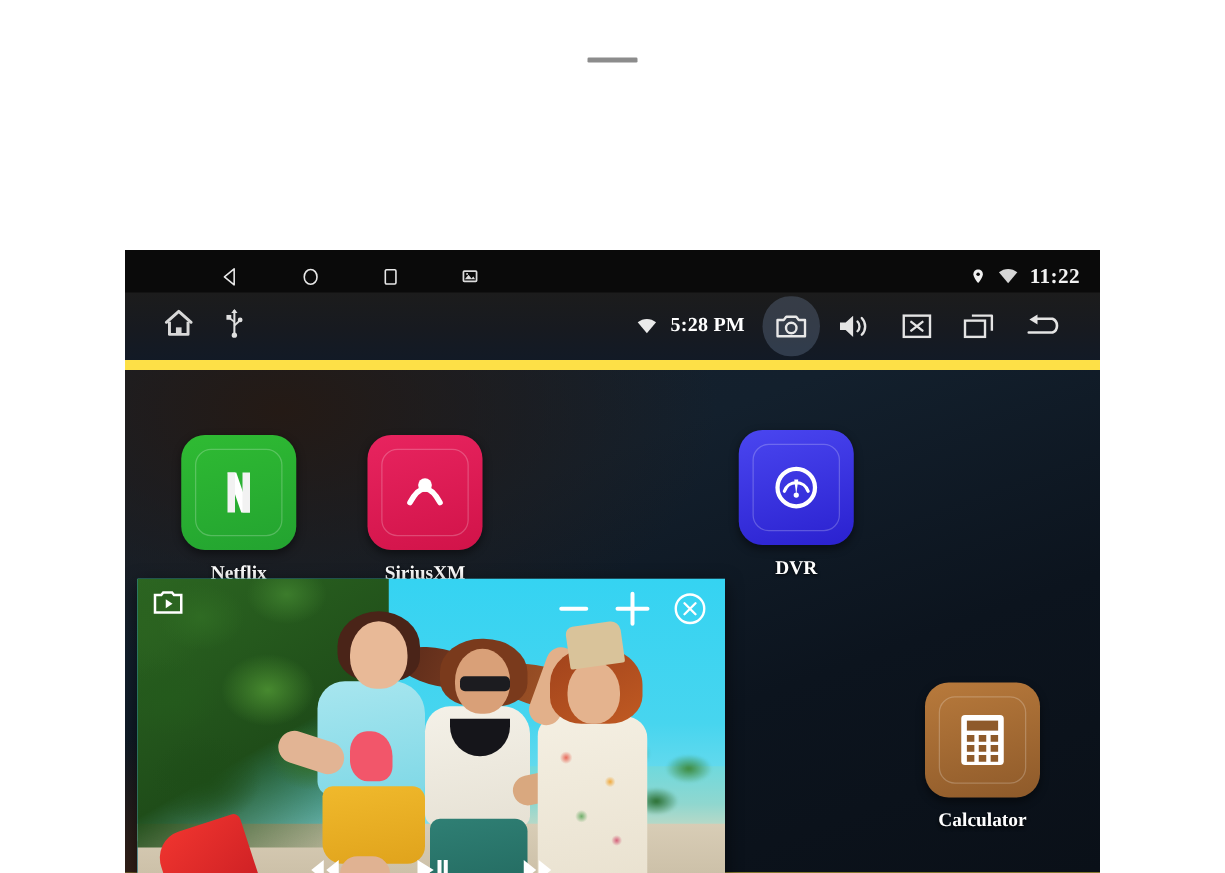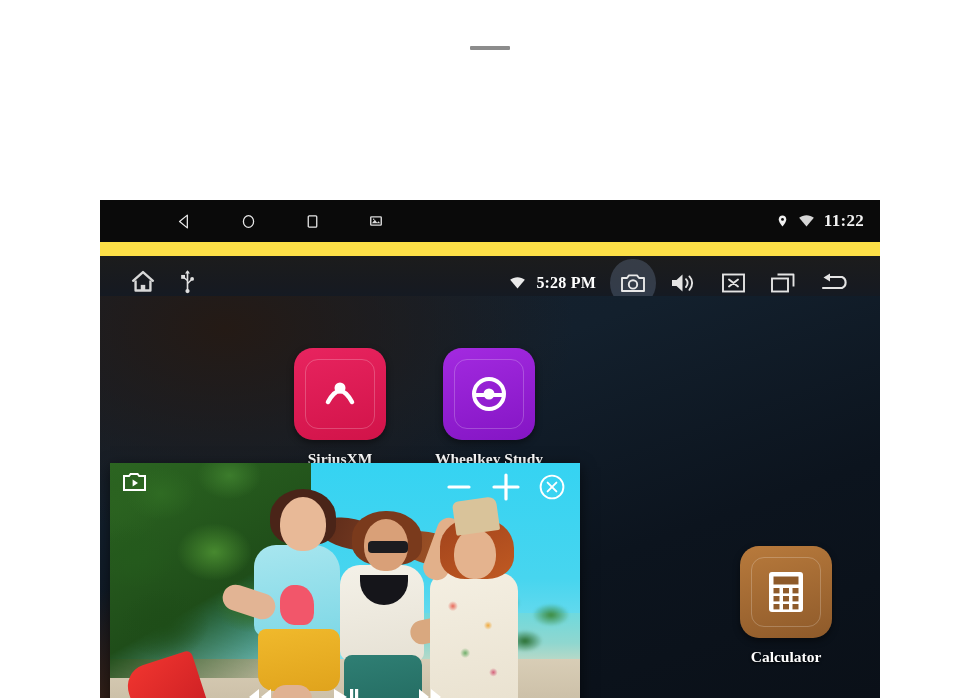--- a/index.html
+++ b/index.html
@@ -43,21 +43,21 @@
     align-items: center; justify-content: center;
   }
   .sb-right {
     margin-left: auto; margin-right: 16px;
     display: flex; align-items: center; gap: 9px;
   }
   .sb-time { color: #f2f2f2; font-size: 17px; font-weight: bold; letter-spacing: .3px; }
 
   
   .toolbar {
-    position: absolute; left: 0; top: 56px; width: 780px; height: 54px;
+    position: absolute; left: 0; top: 34px; width: 780px; height: 54px;
     background: linear-gradient(180deg, #1c1c1c 0%, #171a20 55%, #121a26 100%);
     display: flex; align-items: center;
   }
   .tb-left { display: flex; align-items: center; gap: 22px; margin-left: 28px; }
   .tb-right {
     margin-left: auto; margin-right: 18px;
     display: flex; align-items: center; gap: 4px;
   }
   .tb-btn {
     width: 46px; height: 48px; display: flex;
@@ -336,42 +336,53 @@
           <path d="M4 17 H23 a6 6 0 0 0 0 -11 H11" fill="none" stroke="#e4e4e4" stroke-width="2.1" stroke-linecap="round" stroke-linejoin="round"></path>
           <path d="M11 2.5 L4.5 6.5 L11 10.5 Z" fill="#e4e4e4"></path>
         </svg>
       </div>
     </div>
   </div>
 
   <div class="desktop">
     <div class="grid">
 
+      <div class="app" style="left:26px; top:52px;">
+        <div class="app-tile" style="background:linear-gradient(165deg,#2fbb33,#23a330);">
+          <svg class="tile-icon" width="42" height="42" viewBox="0 0 42 42">
+            <path d="M12 5 h7 l11 32 h-7 Z" fill="#ffffff"></path>
+            <rect x="12" y="5" width="6" height="32" fill="#f2f2f2"></rect>
+            <rect x="24" y="5" width="6" height="32" fill="#f2f2f2"></rect>
+          </svg>
+        </div>
+        <div class="app-label">Netflix</div>
+      </div>
 
       <div class="app" style="left:175px; top:52px;">
         <div class="app-tile" style="background:linear-gradient(165deg,#e8245f,#d11349);">
           <svg class="tile-icon" width="44" height="44" viewBox="0 0 44 44">
             <path d="M10 30 q12 -22 24 0" fill="none" stroke="#ffffff" stroke-width="4.5" stroke-linecap="round"></path>
             <circle cx="22" cy="16" r="5.5" fill="#ffffff"></circle>
           </svg>
         </div>
         <div class="app-label">SiriusXM</div>
       </div>
 
-      <div class="app" style="left:324px; top:52px;">
-        <div class="app-tile" style="background:linear-gradient(165deg,#a32ae0,#8415c4);">
-          <svg class="tile-icon" width="46" height="46" viewBox="0 0 46 46">
-            <circle cx="23" cy="23" r="15" fill="none" stroke="#ffffff" stroke-width="4"></circle>
-            <circle cx="23" cy="23" r="5.5" fill="#ffffff"></circle>
-            <path d="M8 24 h30" stroke="#ffffff" stroke-width="4"></path>
-          </svg>
-        </div>
-        <div class="app-label">Wheelkey Study</div>
-      </div>
-
+
+      <div class="app" style="left:472px; top:48px;">
+        <div class="app-tile" style="background:linear-gradient(165deg,#4a46f0,#2a21cf);">
+          <svg class="tile-icon" width="48" height="48" viewBox="0 0 48 48">
+            <circle cx="24" cy="24" r="15" fill="none" stroke="#ffffff" stroke-width="3.4"></circle>
+            <path d="M14.5 27 a10 10 0 0 1 19 0" fill="none" stroke="#ffffff" stroke-width="2.6" stroke-linecap="round"></path>
+            <path d="M24 30 L22.4 17.5 L25.6 17.5 Z" fill="#ffffff"></path>
+            <circle cx="24" cy="30" r="2.1" fill="#ffffff"></circle>
+          </svg>
+        </div>
+        <div class="app-label">DVR</div>
+      </div>
 
 
 
       <div class="app" style="left:621px; top:250px;">
         <div class="app-tile" style="background:linear-gradient(165deg,#b87a3c,#8e5a2a);">
           <svg class="tile-icon" width="42" height="46" viewBox="0 0 42 46">
             <rect x="4" y="3" width="34" height="40" rx="3" fill="#ffffff"></rect>
             <rect x="8.5" y="7.5" width="25" height="8" fill="#8e5a2a"></rect>
             <rect x="8.5" y="19" width="6" height="5.4" fill="#8e5a2a"></rect>
             <rect x="18" y="19" width="6" height="5.4" fill="#8e5a2a"></rect>

